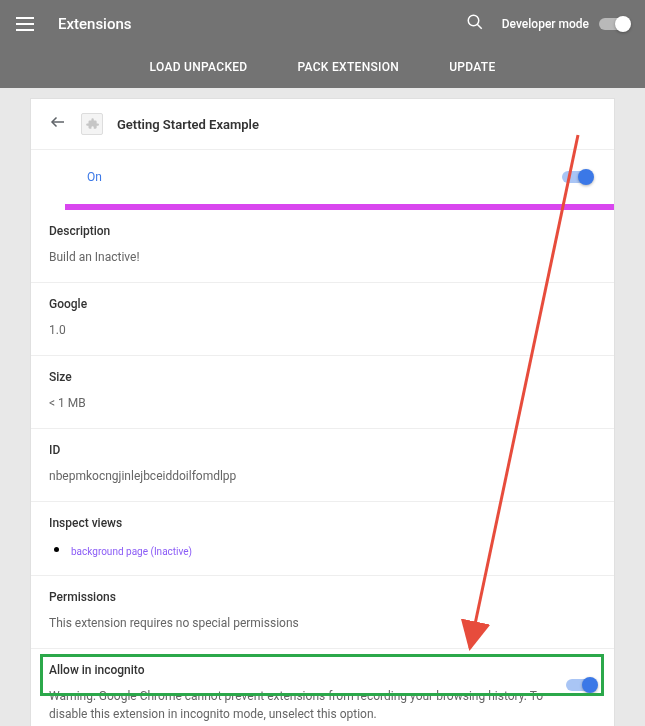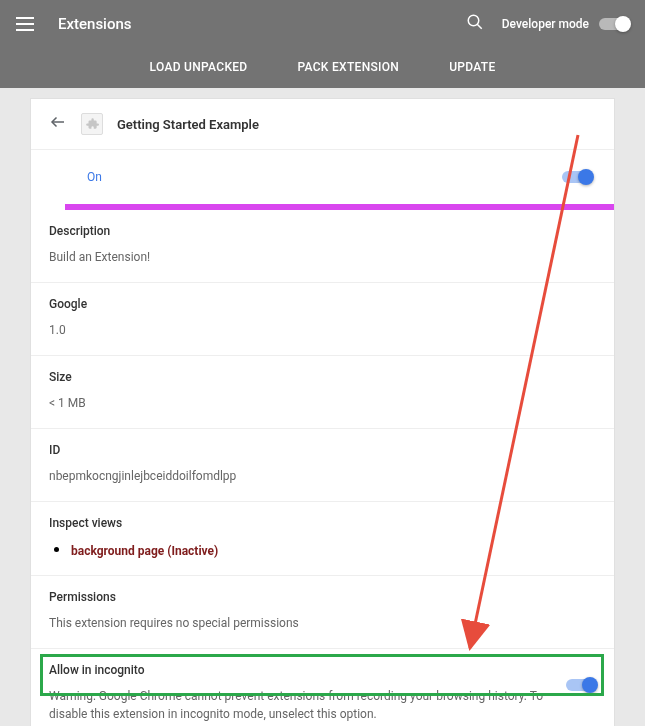--- a/index.html
+++ b/index.html
@@ -23,21 +23,21 @@
   .ext-icon svg { opacity: 0.5; }
   .ext-title { font-size: 13px; font-weight: 600; color: #333; }
   .on-row { display: flex; align-items: center; justify-content: space-between; padding: 20px 22px; border-bottom: 6px solid #d946ef; margin-left: 34px; }
   .on-label { color: #3b78e7; font-size: 12px; }
   .blue-toggle { position: relative; width: 30px; height: 12px; background: #a9c5f5; border-radius: 8px; cursor: pointer; }
   .blue-toggle .knob { position: absolute; width: 16px; height: 16px; background: #3b78e7; border-radius: 50%; top: -2px; right: -2px; box-shadow: 0 1px 3px rgba(0,0,0,0.3); }
   .section { padding: 14px 18px 16px; border-bottom: 1px solid #eee; }
   .section-label { font-size: 12px; color: #333; font-weight: 500; margin-bottom: 10px; }
   .section-value { font-size: 12px; color: #666; line-height: 1.5; }
   .inspect-list { list-style: disc; padding-left: 22px; }
-  .inspect-list li a { font-size: 12px; color: #7f1d1d; text-decoration: none; font-weight: bold; }
+  .inspect-list li a { font-size: 10px; color: #8b5cf6; text-decoration: none; }
   .incognito-row { display: flex; gap: 20px; align-items: flex-start; }
   .incognito-row .text { flex: 1; }
   .highlight-box { position: absolute; border: 3px solid #2ba84a; pointer-events: none; z-index: 5; }
   .arrow-svg { position: absolute; z-index: 10; pointer-events: none; }
 </style>
 </head>
 <body>
 
 <div class="header">
   <div class="header-top">
@@ -85,21 +85,21 @@
 
     <div class="on-row">
       <div class="on-label">On</div>
       <div class="blue-toggle">
           <div class="knob"></div>
         </div>
     </div>
 
     <div class="section">
       <div class="section-label">Description</div>
-      <div class="section-value">Build an Extension!</div>
+      <div class="section-value">Build an Inactive!</div>
     </div>
 
     <div class="section">
       <div class="section-label">Google</div>
       <div class="section-value">1.0</div>
     </div>
 
     <div class="section">
       <div class="section-label">Size</div>
       <div class="section-value">&lt; 1 MB</div>

